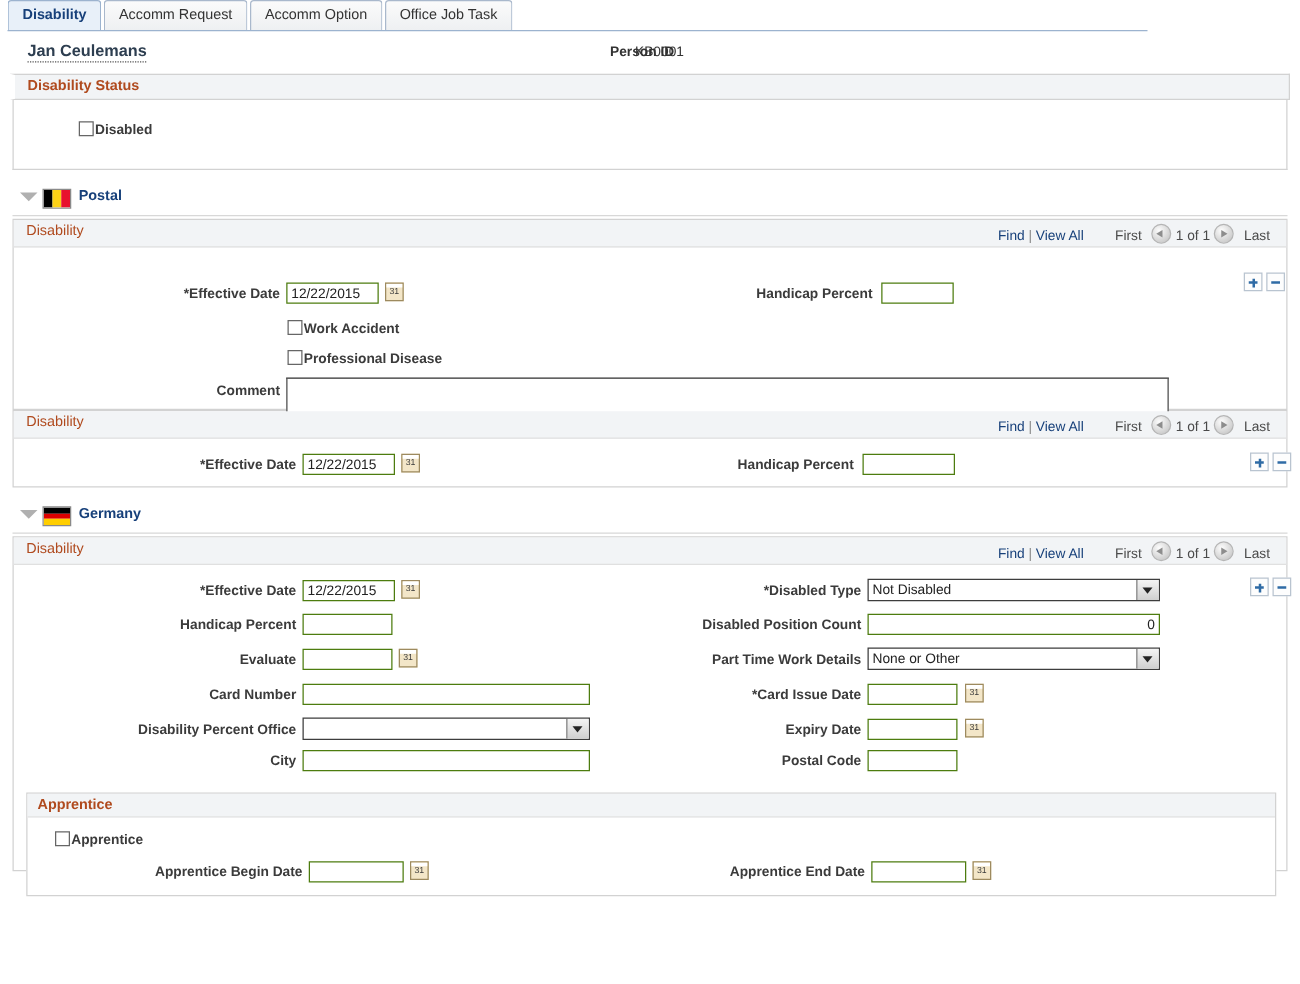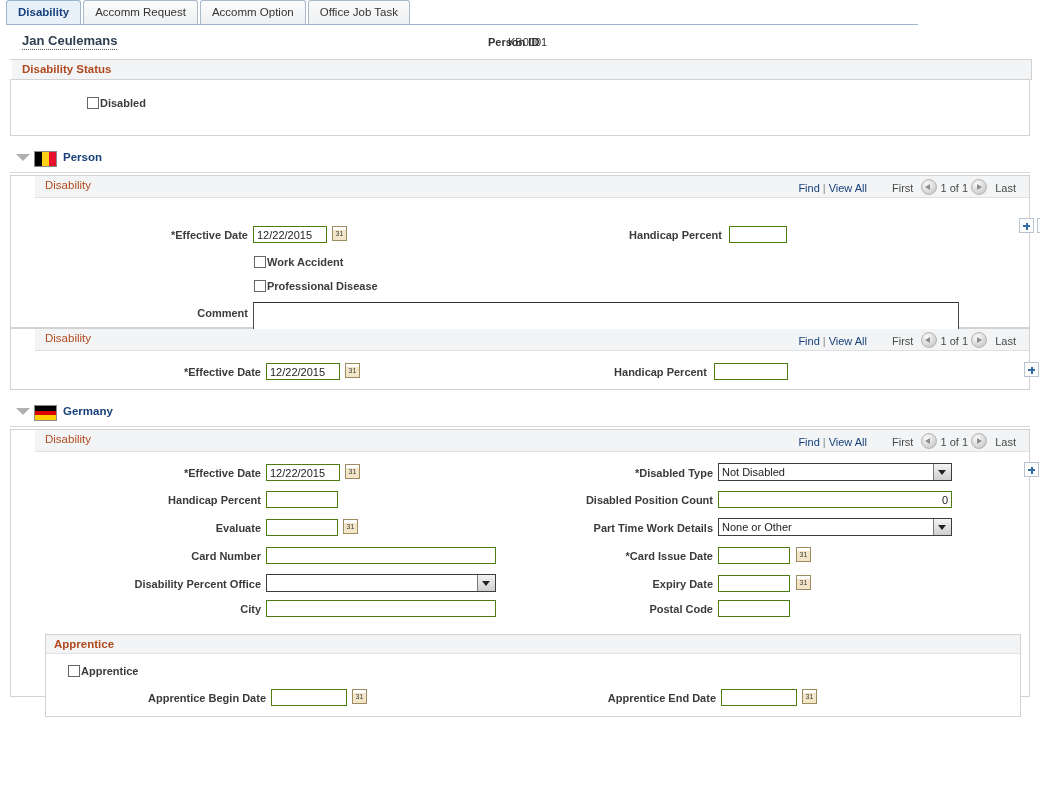--- a/index.html
+++ b/index.html
@@ -87,21 +87,20 @@
     font-size: 11px;
     color: #333;
   }
 
   
   .panel {
     border: 1px solid #d2d2d2;
     border-top: none;
     background: #fff;
     margin: 0 2px;
-    padding-left: 24px;
   }
   .panel-head {
     background: #f2f4f6;
     border: 1px solid #d2d2d2;
     border-left: 4px solid #ffffff;
     box-shadow: inset 3px 0 0 #f2f4f6;
     height: 19px;
     line-height: 19px;
     padding-left: 10px;
     color: #b04a1e;
@@ -384,21 +383,21 @@
     </div>
   </div>
 
   <div class="country-head">
     <span class="tri"></span>
     <span class="flag flag-be">
         <span class="s1"></span>
         <span class="s2"></span>
         <span class="s3"></span>
       </span>
-    <span class="country-name">Person</span>
+    <span class="country-name">Postal</span>
   </div>
 
   <div class="panel" style="border-top:1px solid #d2d2d2; height:151px">
     <div class="grid-head">
       <span class="grid-title">Disability</span>
       <span class="grid-nav">
         <span class="lnk">Find</span><span class="sep">|</span><span class="lnk">View All</span>
         <span class="navlabel" style="margin-left:22px">First</span>
         <span class="circbtn prev"></span>
         <span class="counter">1 of 1</span>

